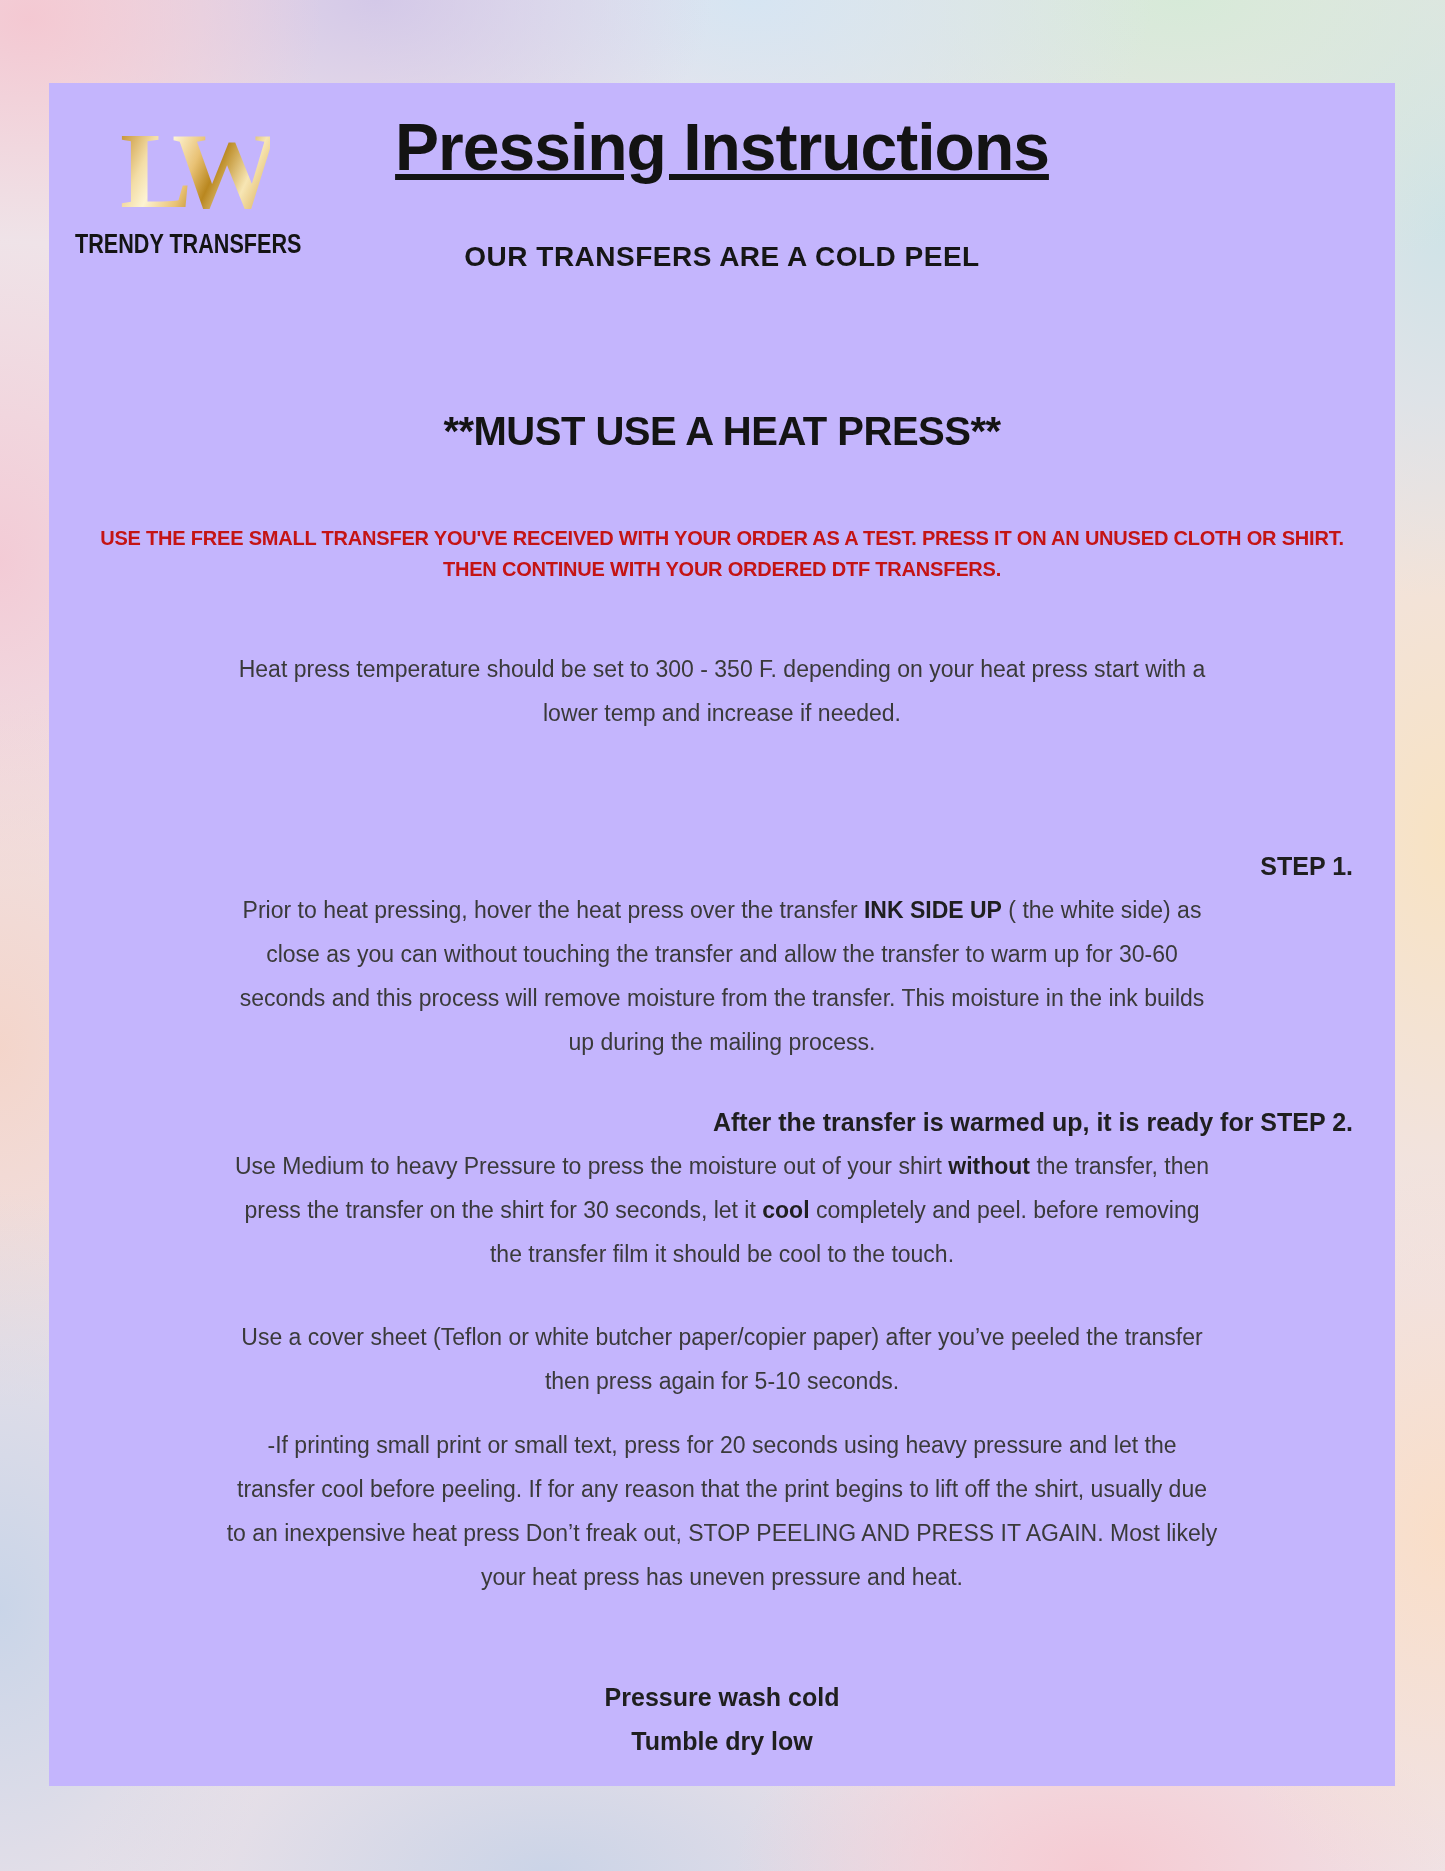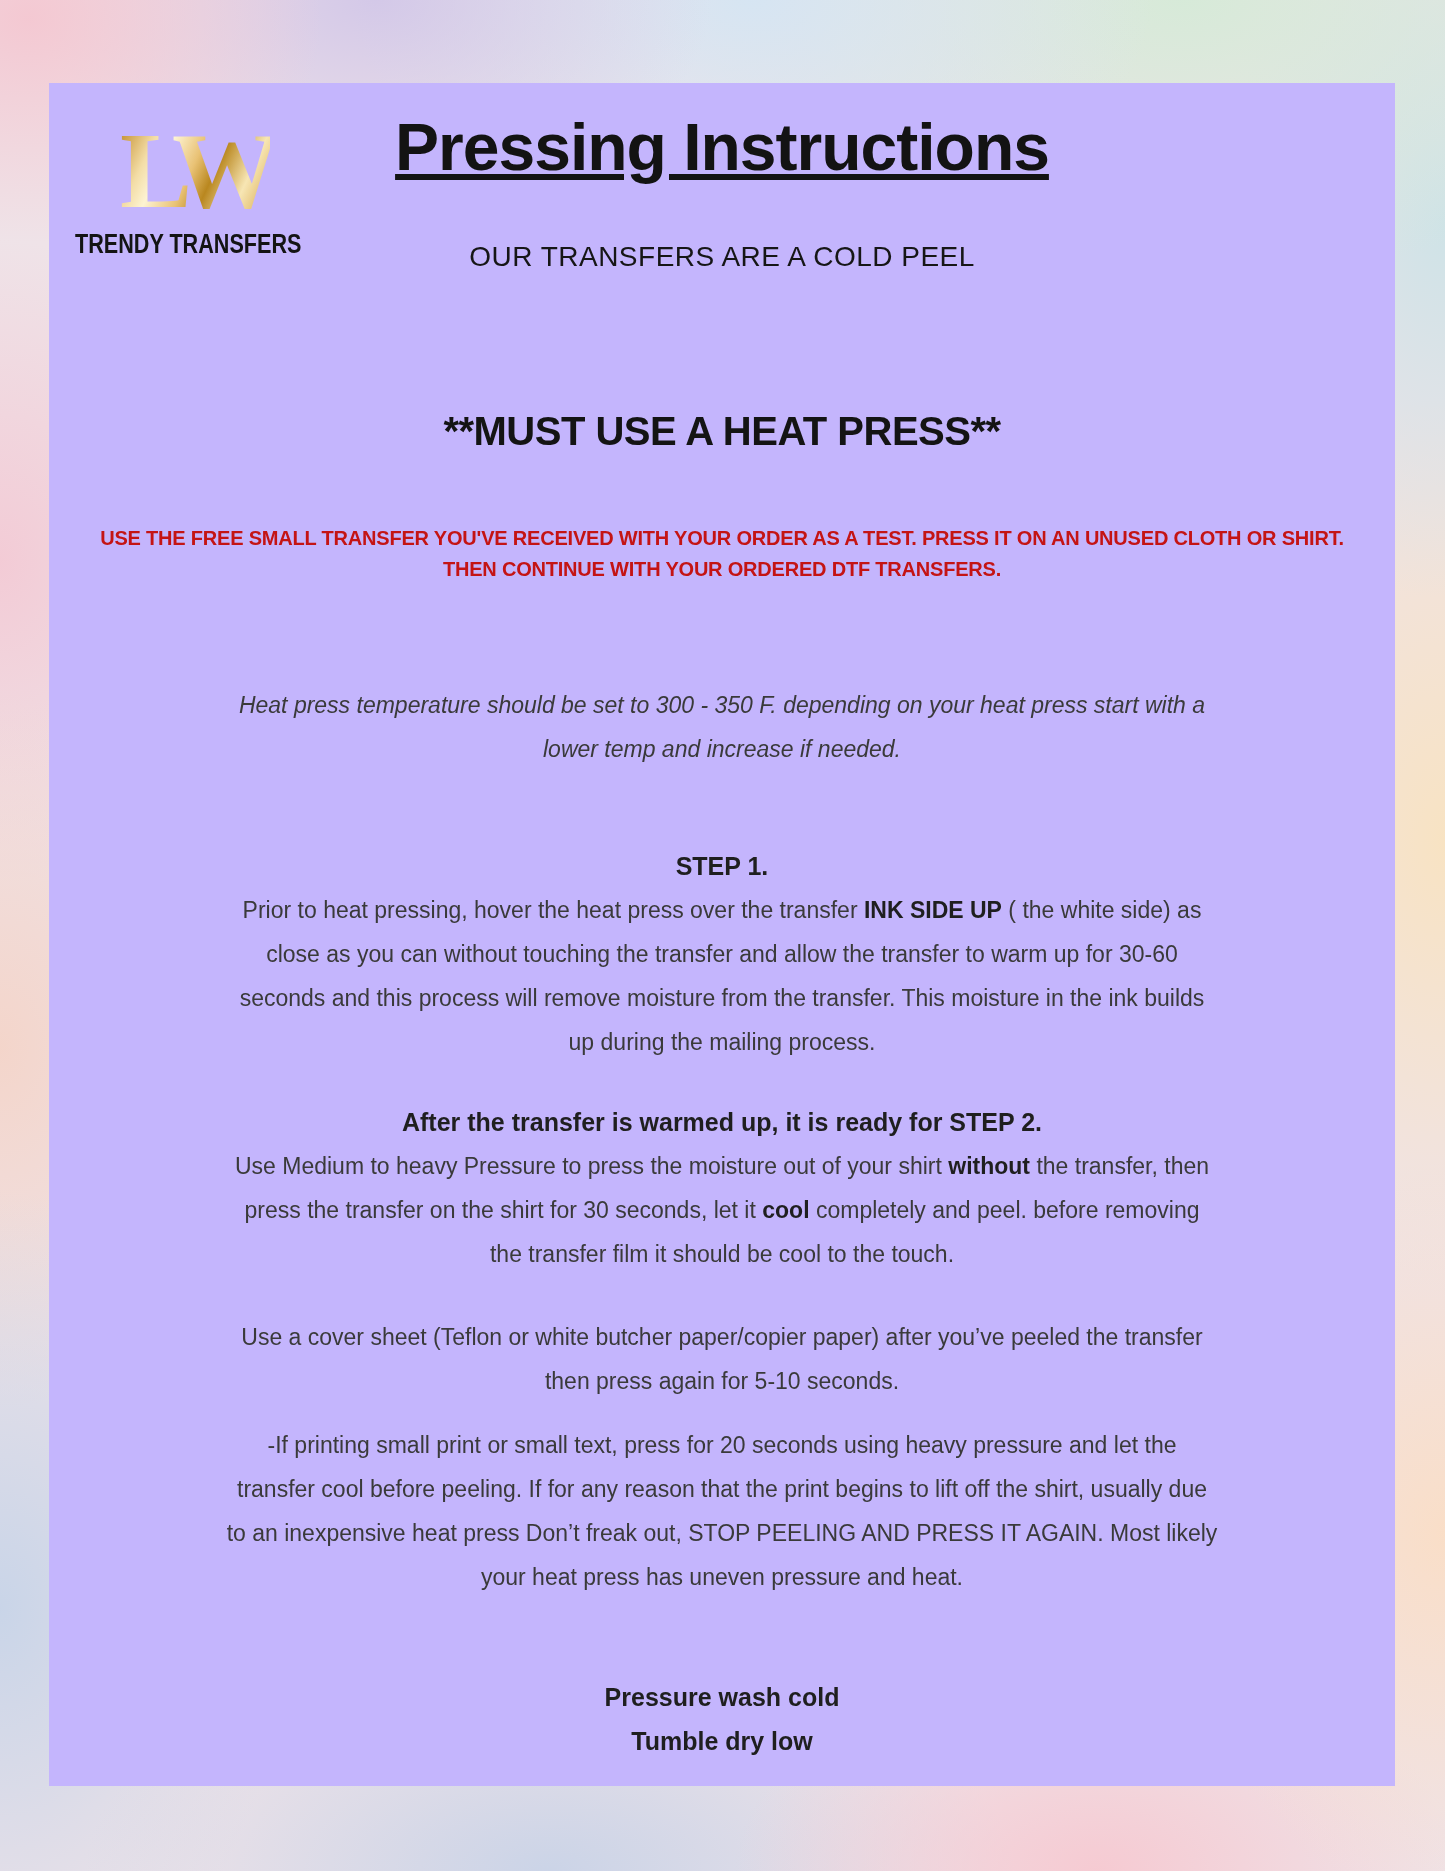--- a/index.html
+++ b/index.html
@@ -92,21 +92,21 @@
     letter-spacing: -1px;
     color: #131313;
     text-decoration: underline;
   }
   .subtitle {
     position: absolute;
     left: 0; right: 0;
     top: 158px;
     text-align: center;
     font-size: 28px;
-    font-weight: normal;
+    font-weight: bold;
     letter-spacing: 0.5px;
     color: #161616;
   }
 
   .must-use {
     top: 326px;
     font-size: 40px;
     font-weight: bold;
     letter-spacing: -0.5px;
     color: #141414;
@@ -120,23 +120,23 @@
     font-weight: bold;
     letter-spacing: -0.2px;
     color: #c41414;
   }
 
   .body-text {
     font-size: 23px;
     line-height: 44px;
     color: #3a3a3a;
   }
-  .body-text strong, .step-heading { color: #1f1f1f; }
-
-  .intro  { top: 600px; font-style: italic; }
+  .body-text strong, .step-heading { color: #1f1f1f; text-align: right; }
+
+  .intro  { top: 564px; }
   .step1  { top: 717px; }
   .step2  { top: 973px; }
   .step3  { top: 1188px; }
   .smallprint { top: 1340px; }
 
   .step-heading {
     display: block;
     font-weight: bold;
     font-size: 25px;
   }

